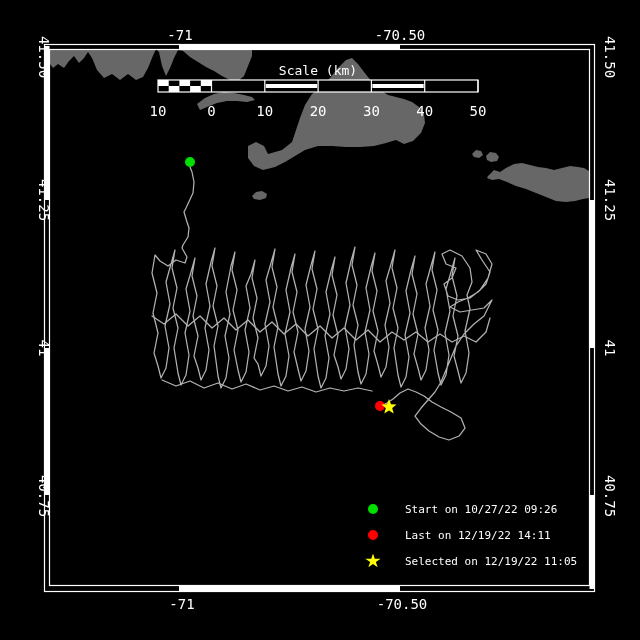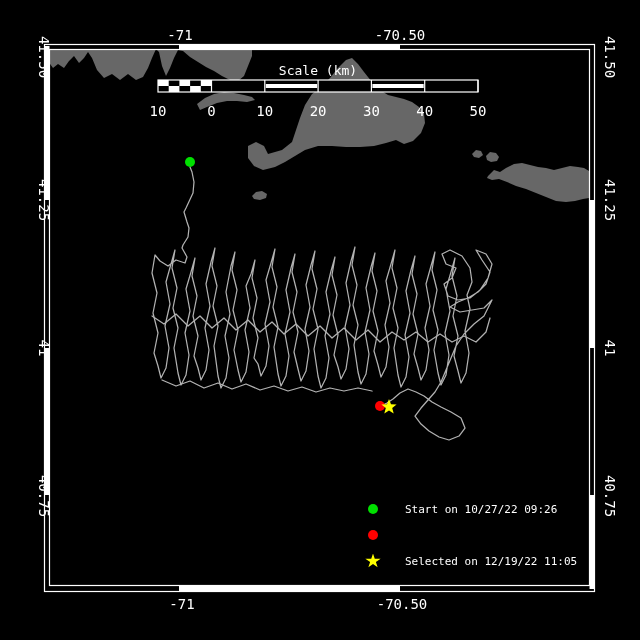--- a/index.html
+++ b/index.html
@@ -89,20 +89,21 @@
     <div class="legend-row">
       <span class="legend-marker">
           <span class="legend-dot" style="background: rgb(0, 224, 0);"></span>
         </span>
       <span class="legend-label">Start on 10/27/22 09:26</span>
     </div>
     <div class="legend-row">
       <span class="legend-marker">
           <span class="legend-dot" style="background: rgb(255, 0, 0);"></span>
         </span>
+      <span class="legend-label">Last on 12/19/22 14:11</span>
     </div>
     <div class="legend-row">
       <span class="legend-marker">
           <span class="legend-star" style="background: rgb(255, 255, 0);"></span>
         </span>
       <span class="legend-label">Selected on 12/19/22 11:05</span>
     </div>
   </div>
 </div>
 

